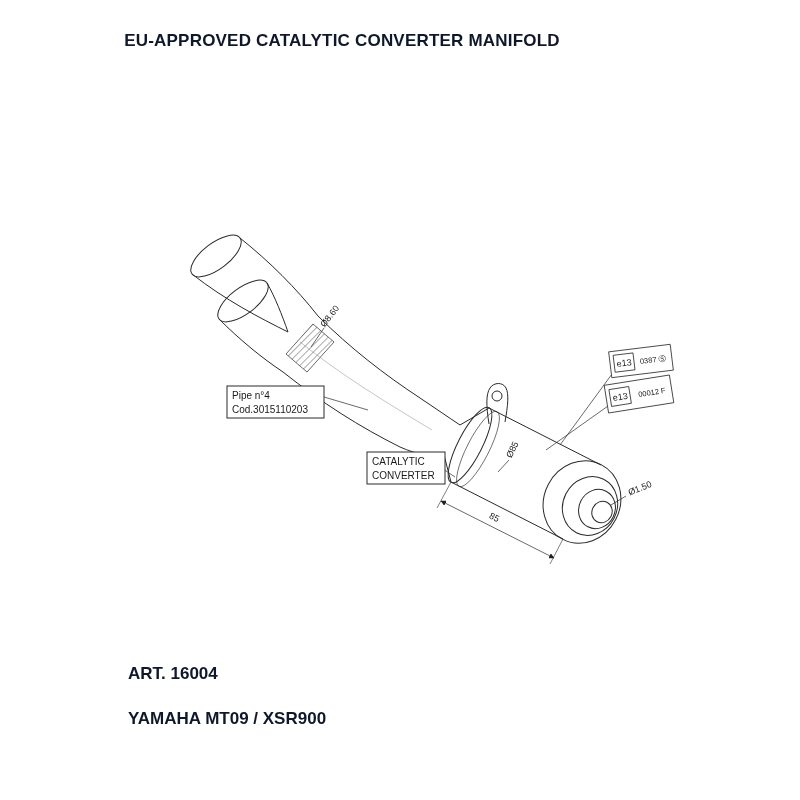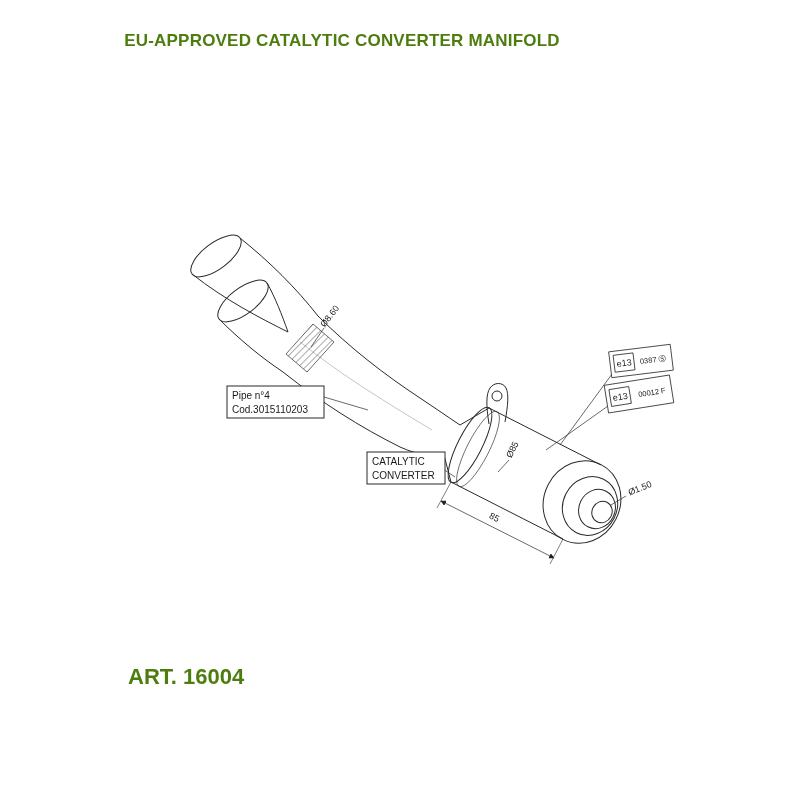--- a/index.html
+++ b/index.html
@@ -3,42 +3,42 @@
 <meta charset="utf-8">
 <style>
   * { margin: 0; padding: 0; box-sizing: border-box; }
   html, body { background: #ffffff; }
   .page {
     position: relative;
     width: 684px; height: 800px;
     background: #ffffff;
     font-family: "Liberation Sans", sans-serif;
     overflow: hidden;
-    color: #4d7c0f;
+    color: #0f172a;
   }
   .title {
     position: absolute;
     top: 31px; left: 0; width: 100%;
     text-align: center;
     font-size: 17px;
     font-weight: bold;
     letter-spacing: 0.2px;
   }
   .drawing {
     position: absolute;
     left: 0; top: 0;
     width: 800px; height: 800px;
   }
   .footer {
     position: absolute;
     left: 128px; top: 664px;
     display: flex;
     flex-direction: column;
     gap: 25px;
-    font-size: 22px;
+    font-size: 17px;
     font-weight: bold;
     white-space: nowrap;
   }
   svg text {
     font-family: "Liberation Sans", sans-serif;
     fill: #1a1a1a;
     stroke: none;
   }
 </style>
 </head>
@@ -133,15 +133,16 @@
     <g transform="rotate(-9 639 394)" stroke-width="0.8">
       <rect x="606" y="380" width="66" height="28" fill="#ffffff"></rect>
       <rect x="610" y="385" width="20" height="17"></rect>
       <text x="620" y="397" font-size="9" text-anchor="middle">e13</text>
       <text x="652" y="397" font-size="7.5" text-anchor="middle">00012 F</text>
     </g>
   </svg>
 
   <div class="footer">
     <div>ART. 16004</div>
+    <div>YAMAHA MT09 / XSR900</div>
   </div>
 
 </div>
 
 </body></html>

